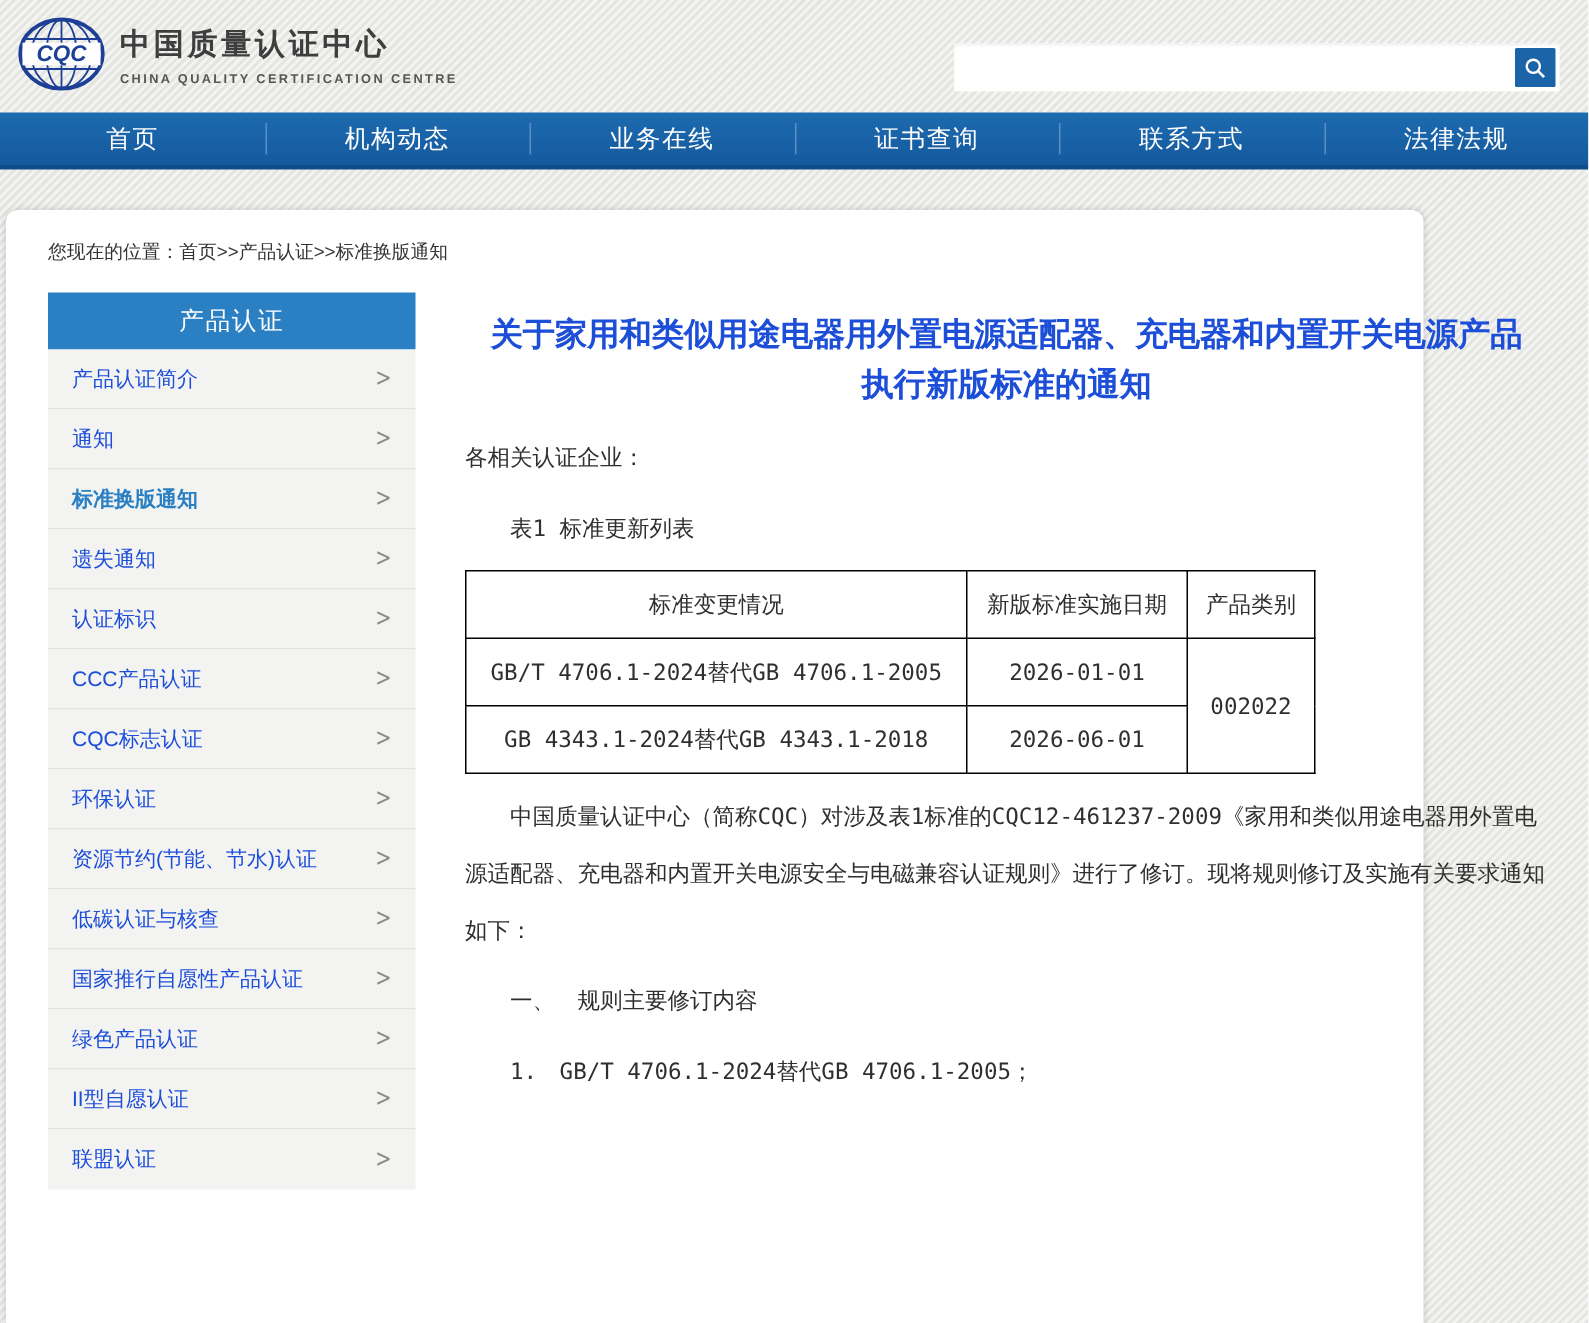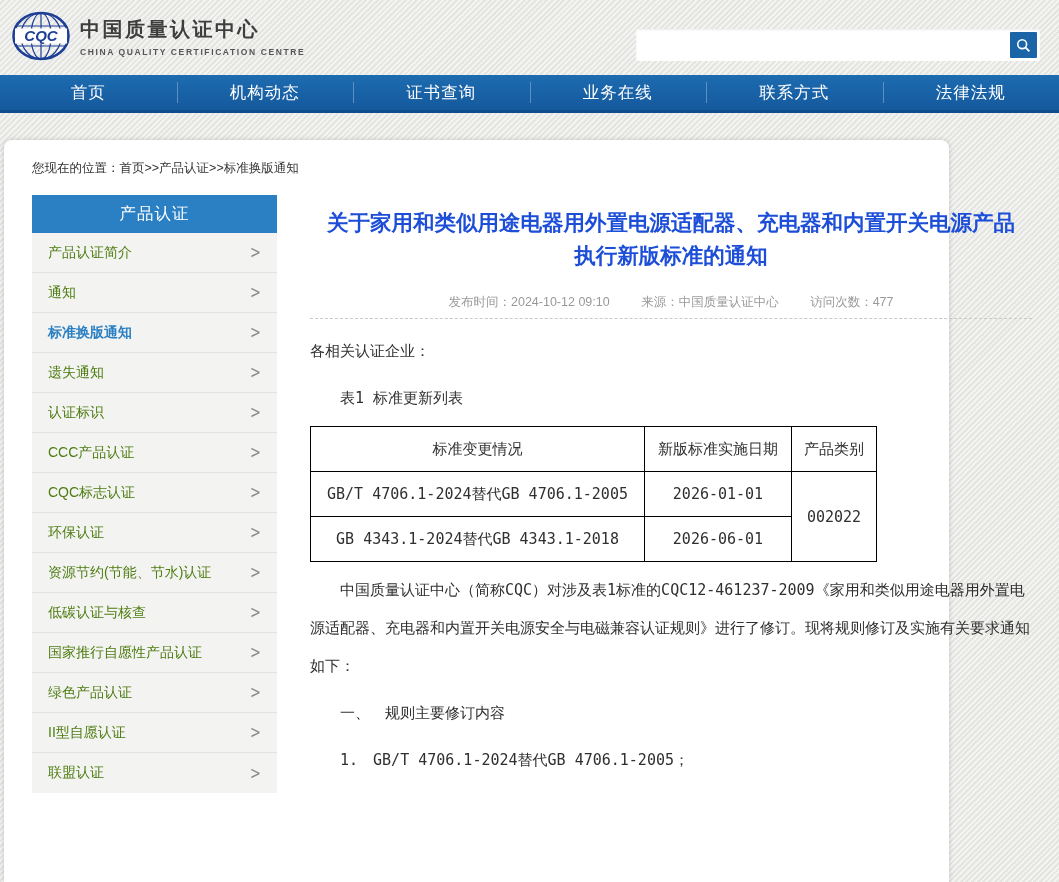--- a/index.html
+++ b/index.html
@@ -25,21 +25,21 @@
   .nav-item + .nav-item::before { content:""; position:absolute; left:0; top:7px; bottom:7px; width:1px; background:#5b8fc6; }
   
   .panel { position:absolute; top:140px; left:4px; width:945px; height:742px; background:#fff; border-radius:8px 8px 0 0; box-shadow:0 0 5px rgba(0,0,0,.18); }
   .breadcrumb { position:absolute; left:28px; top:20px; font-size:12.5px; color:#333; }
   .breadcrumb a { color:#333; text-decoration:none; cursor:pointer; }
   
   .sidebar { position:absolute; left:28px; top:55px; width:245px; }
   .sidebar-title { height:38px; background:#2a80c3; color:#fff; font-size:16.5px; letter-spacing:1px; display:flex; align-items:center; justify-content:center; }
   .side-item { height:40px; background:#f3f3f2; border-bottom:1px solid #e2e2e0; display:flex; align-items:center; padding:0 16px; cursor:pointer; }
   .side-item:last-child { border-bottom:none;gap:36px; }
-  .side-label { flex:1; font-size:14px; color:#4d7c0f; }
+  .side-label { flex:1; font-size:14px; color:#1d4ed8; }
   .side-item.active .side-label { color:#2a80c3; font-weight:bold; }
   .side-chevron { font-size:13px; color:#8a8a8a; font-family:"DejaVu Sans",sans-serif; transform:scaleY(1.3); }
   
   .article { position:absolute; left:306px; top:55px; width:722px; color:#2f2f2f; }
   .article-title { margin-top:12px; text-align:center; font-size:21.5px; font-weight:bold; line-height:33px; color:#1d4ed8; }
   .article-meta { margin-top:20px; padding-bottom:7px; border-bottom:1px dashed #c8c8c8; text-align:center; font-size:12.5px; color:#999; line-height:18px; }
   .meta-item { margin:0 14px; }
   .article-body { font-size:15px; line-height:38px; font-family:"DejaVu Sans Mono","Liberation Mono",monospace; }
   .article-body p { margin:9px 0; }
   .indent { text-indent:2em; }
@@ -77,22 +77,22 @@
           <circle cx="6.2" cy="6.2" r="4.4" fill="none" stroke="#ffffff" stroke-width="1.6"></circle>
           <line x1="9.6" y1="9.6" x2="13.4" y2="13.4" stroke="#ffffff" stroke-width="1.8"></line>
         </svg>
       </button>
     </div>
   </header>
 
   <nav class="navbar">
     <div class="nav-item">首页</div>
     <div class="nav-item">机构动态</div>
+    <div class="nav-item">业务在线</div>
     <div class="nav-item">证书查询</div>
-    <div class="nav-item">业务在线</div>
     <div class="nav-item">联系方式</div>
     <div class="nav-item">法律法规</div>
   </nav>
 
   <section class="panel">
 
     <div class="breadcrumb">
       <span>您现在的位置：</span><a>首页</a><span>&gt;&gt;</span><a>产品认证</a><span>&gt;&gt;</span><a>标准换版通知</a>
     </div>
 
@@ -156,25 +156,20 @@
         <span class="side-chevron">&gt;</span>
       </div>
     </aside>
 
     <main class="article">
       <h1 class="article-title">
         <div>关于家用和类似用途电器用外置电源适配器、充电器和内置开关电源产品</div>
         <div>执行新版标准的通知</div>
       </h1>
 
-      <div class="article-meta">
-        <span class="meta-item"><span>发布时间：</span><span>2024-10-12 09:10</span></span>
-        <span class="meta-item"><span>来源：</span><span>中国质量认证中心</span></span>
-        <span class="meta-item"><span>访问次数：</span><span>477</span></span>
-      </div>
 
       <div class="article-body">
         <p style="margin-top:13px;">各相关认证企业：</p>
         <p class="tbl-caption">表1 标准更新列表</p>
 
         <table class="std">
           <tbody>
               <tr>
             <th class="col1">标准变更情况</th>
             <th class="col2">新版标准实施日期</th>

